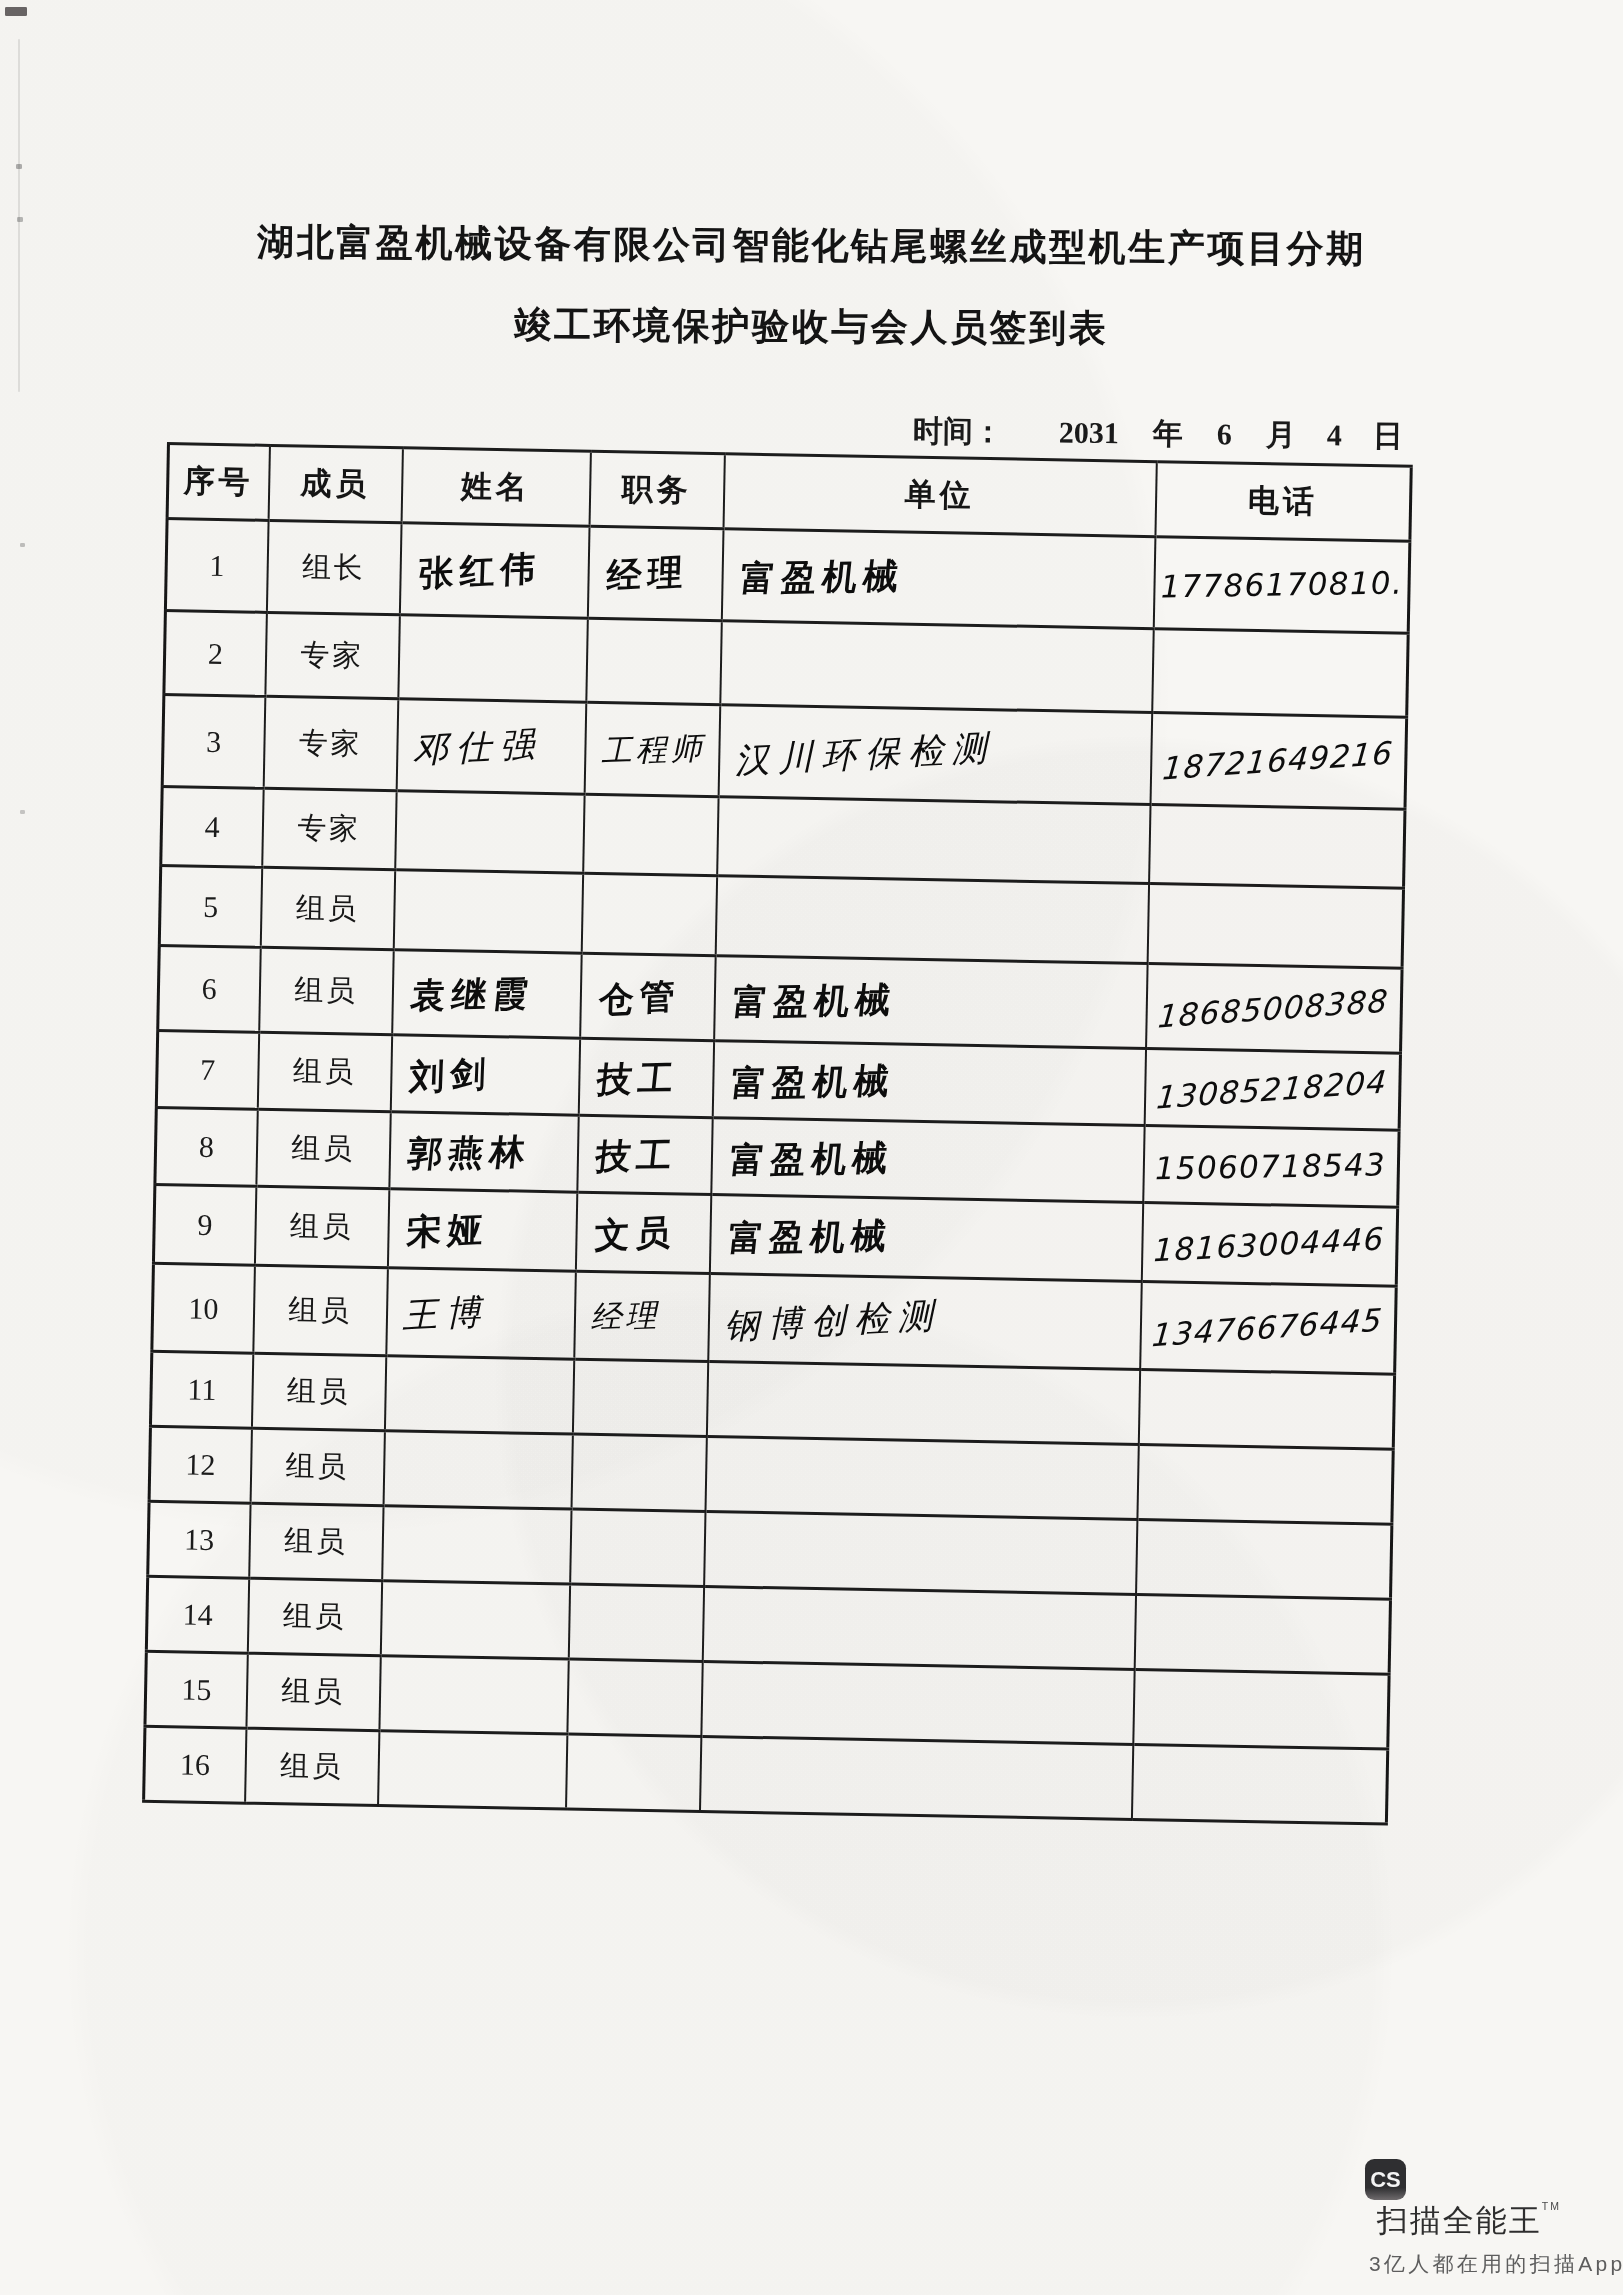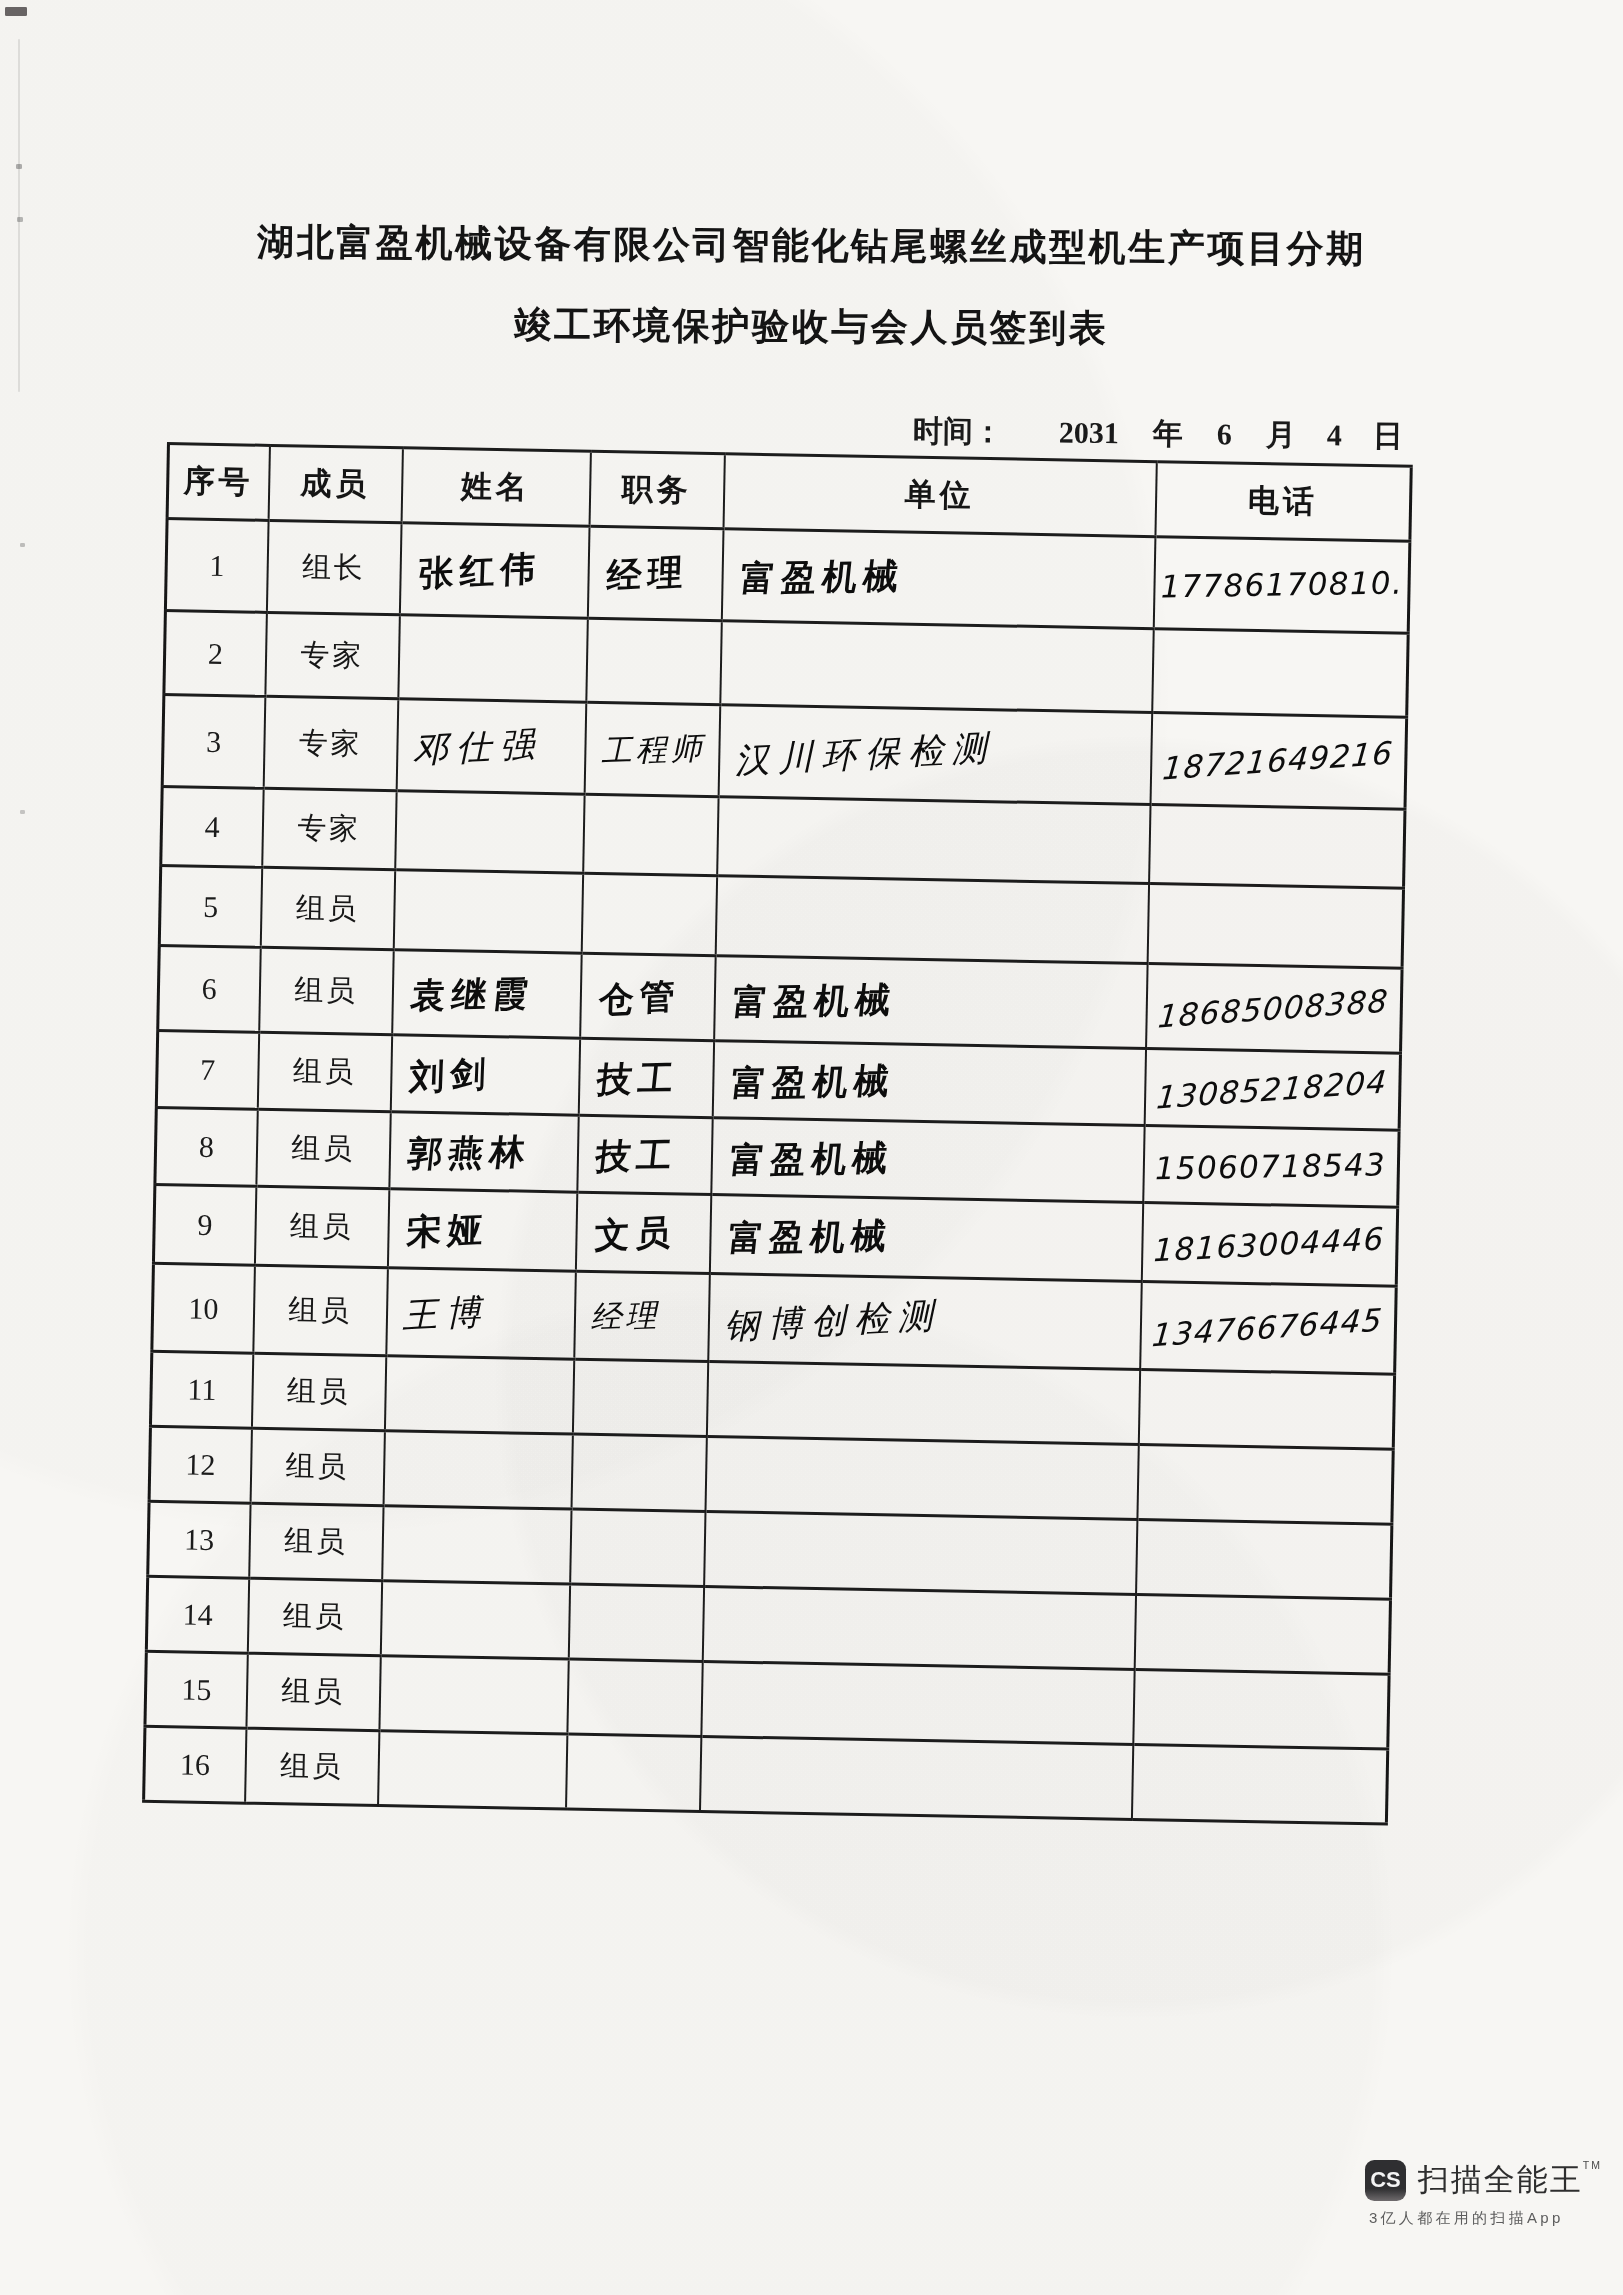--- a/index.html
+++ b/index.html
@@ -72,31 +72,31 @@
   .messy-sm{transform:rotate(-3deg) skewX(-14deg);letter-spacing:3.9px;font-size:31px;font-weight:500;}
   .hw-num{
     display:inline-block;font-family:"DejaVu Sans", sans-serif;font-style:italic;
     font-size:31px;font-weight:500;color:#0d0d0d;letter-spacing:1.3px;
     transform:rotate(-2deg);white-space:nowrap;line-height:1;
   }
   .tilt{transform:rotate(-5deg) skewX(-9deg);}
   .tilt2{transform:rotate(-4deg) skewX(-5deg);}
 
   .watermark{position:absolute;left:1365px;top:2159px;width:196px;}
-  .wm-row{display:flex;align-items:center;}
+  .wm-row{display:flex;flex-direction:column;}
   .wm-logo{
     width:41px;height:41px;border-radius:9.2px;flex:0 0 auto;
     background:linear-gradient(#2f2f31 0 70%, #6f6b6d);
     color:#f4f4f4;font-weight:700;font-size:22px;
     display:flex;align-items:center;justify-content:center;
     letter-spacing:0;
   }
   .wm-name{margin-left:11.8px;font-size:31px;font-weight:400;color:#2e2e2e;letter-spacing:2px;white-space:nowrap;}
   .wm-tm{font-size:10.5px;vertical-align:top;color:#4a4a4a;}
-  .wm-tagline{margin-top:7.9px;margin-left:3.9px;font-size:15px;color:#5d5d5d;letter-spacing:3.3px;white-space:nowrap;}
+  .wm-tagline{margin-top:7.9px;margin-left:3.9px;font-size:21px;color:#5d5d5d;letter-spacing:3.3px;white-space:nowrap;}
 </style>
 </head>
 <body>
 
 <div class="scan-noise"></div>
 <div class="artifact a1"></div>
 <div class="artifact a2"></div>
 <div class="artifact a3"></div>
 <div class="artifact a4"></div>
 <div class="artifact a5"></div>

